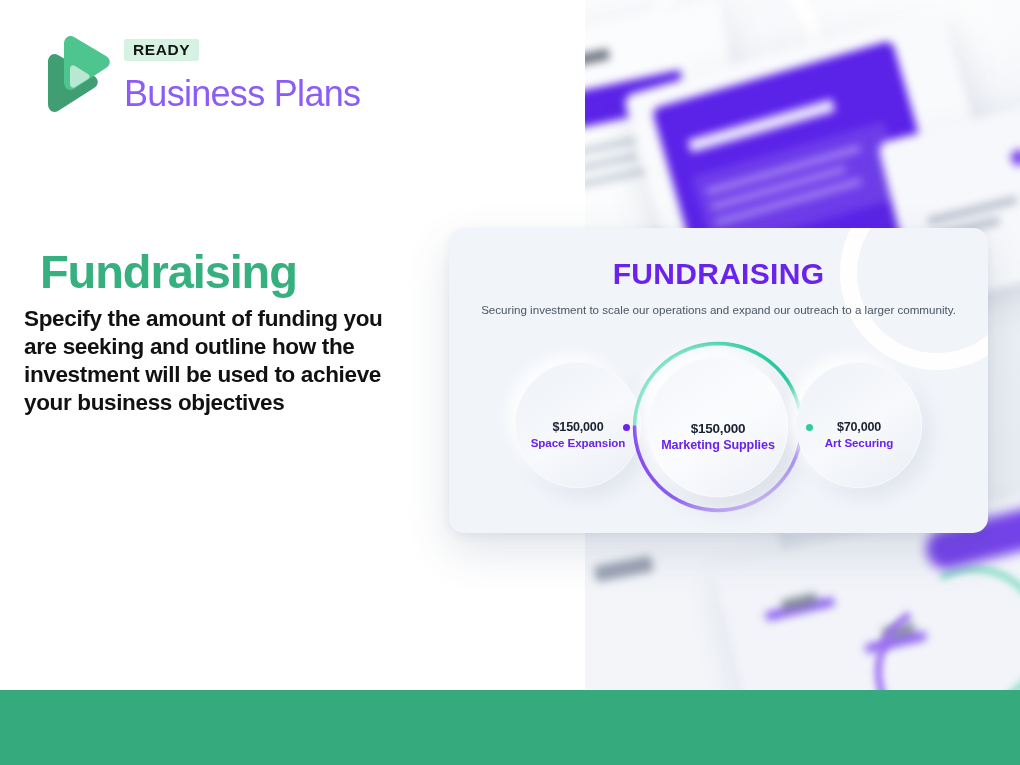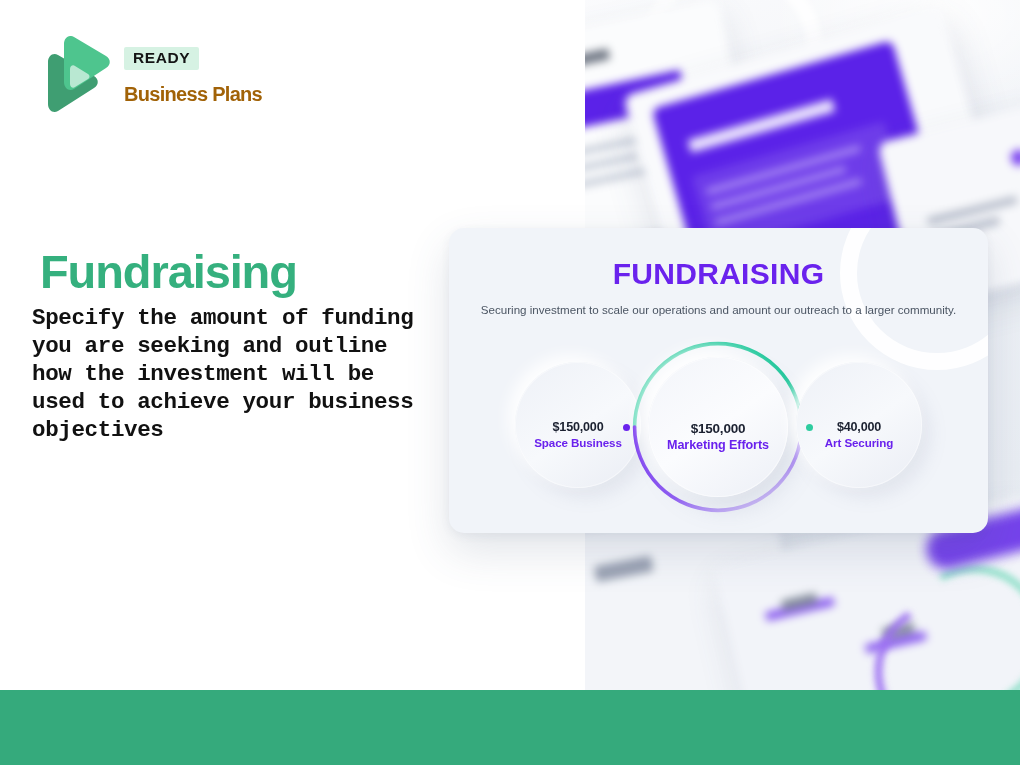--- a/index.html
+++ b/index.html
@@ -65,47 +65,46 @@
     color: #141414;
     font-size: 15.5px;
     font-weight: 700;
     letter-spacing: 0.6px;
     padding: 3px 9px 4px 9px;
     border-radius: 2px;
     line-height: 1;
     font-family: "Liberation Sans", sans-serif;
   }
   .brand-name {
-    font-size: 20px;
-    font-weight: 700;
-    color: #a16207;
+    font-size: 36px;
+    font-weight: 400;
+    color: #8b5cf6;
     letter-spacing: -0.7px;
     line-height: 1.05;
     white-space: nowrap;
   }
 
   
   .headline {
     position: absolute;
     left: 40px;
     top: 215px;
     font-size: 47px;
     font-weight: 700;
     color: #35b07e;
     letter-spacing: -1.1px;
     line-height: 1.1;
   }
 
   
   .body-copy {
     position: absolute;
-    left: 32px;
+    left: 24px;
     top: 305px;
     width: 392px;
-    font-family: Liberation Mono, monospace;
   }
   .para {
     font-size: 22.5px;
     font-weight: 700;
     color: #111111;
     line-height: 1.24;
     letter-spacing: -0.35px;
     margin: 0 0 34px 0;
   }
   .para:last-child { margin-bottom: 0; }
@@ -497,27 +496,27 @@
 
     <div class="arc-purple-bg"></div>
     <div class="arc-green-bg"></div>
     <div class="purple-smear"></div>
   </div>
 
   <div class="feature-card">
     <div class="fc-ring"></div>
 
     <div class="fc-title">FUNDRAISING</div>
-    <div class="fc-sub">Securing investment to scale our operations and amount our outreach to a larger community.</div>
+    <div class="fc-sub">Securing investment to scale our operations and expand our outreach to a larger community.</div>
 
     <div class="diagram">
 
       <div class="circ circ-side circ-left">
         <span class="amount">$150,000</span>
-        <span class="label">Space Business</span>
+        <span class="label">Space Expansion</span>
       </div>
 
       <div class="center-wrap">
         <svg class="arc-svg" viewBox="0 0 182 182" xmlns="http://www.w3.org/2000/svg">
           <defs>
             <linearGradient id="gGreen" x1="0" y1="1" x2="1" y2="0">
               <stop offset="0%" stop-color="#49d6ad" stop-opacity="0.85"></stop>
               <stop offset="45%" stop-color="#2ecc9f"></stop>
               <stop offset="100%" stop-color="#18c69a"></stop>
             </linearGradient>
@@ -528,29 +527,29 @@
             </linearGradient>
           </defs>
 
           <path d="M 7.6 91 A 83.4 83.4 0 0 1 174.4 91" fill="none" stroke="url(#gGreen)" stroke-width="3.6" stroke-linecap="round"></path>
 
           <path d="M 7.6 91 A 83.4 83.4 0 0 0 174.4 91" fill="none" stroke="url(#gPurple)" stroke-width="3.6" stroke-linecap="round"></path>
         </svg>
 
         <div class="circ circ-center">
           <span class="amount">$150,000</span>
-          <span class="label">Marketing Efforts</span>
+          <span class="label">Marketing Supplies</span>
         </div>
 
         <span class="node-dot left"></span>
         <span class="node-dot right"></span>
       </div>
 
       <div class="circ circ-side circ-right">
-        <span class="amount">$40,000</span>
+        <span class="amount">$70,000</span>
         <span class="label">Art Securing</span>
       </div>
 
     </div>
   </div>
 
   <div class="footer-bar"></div>
 
 </div>
 

